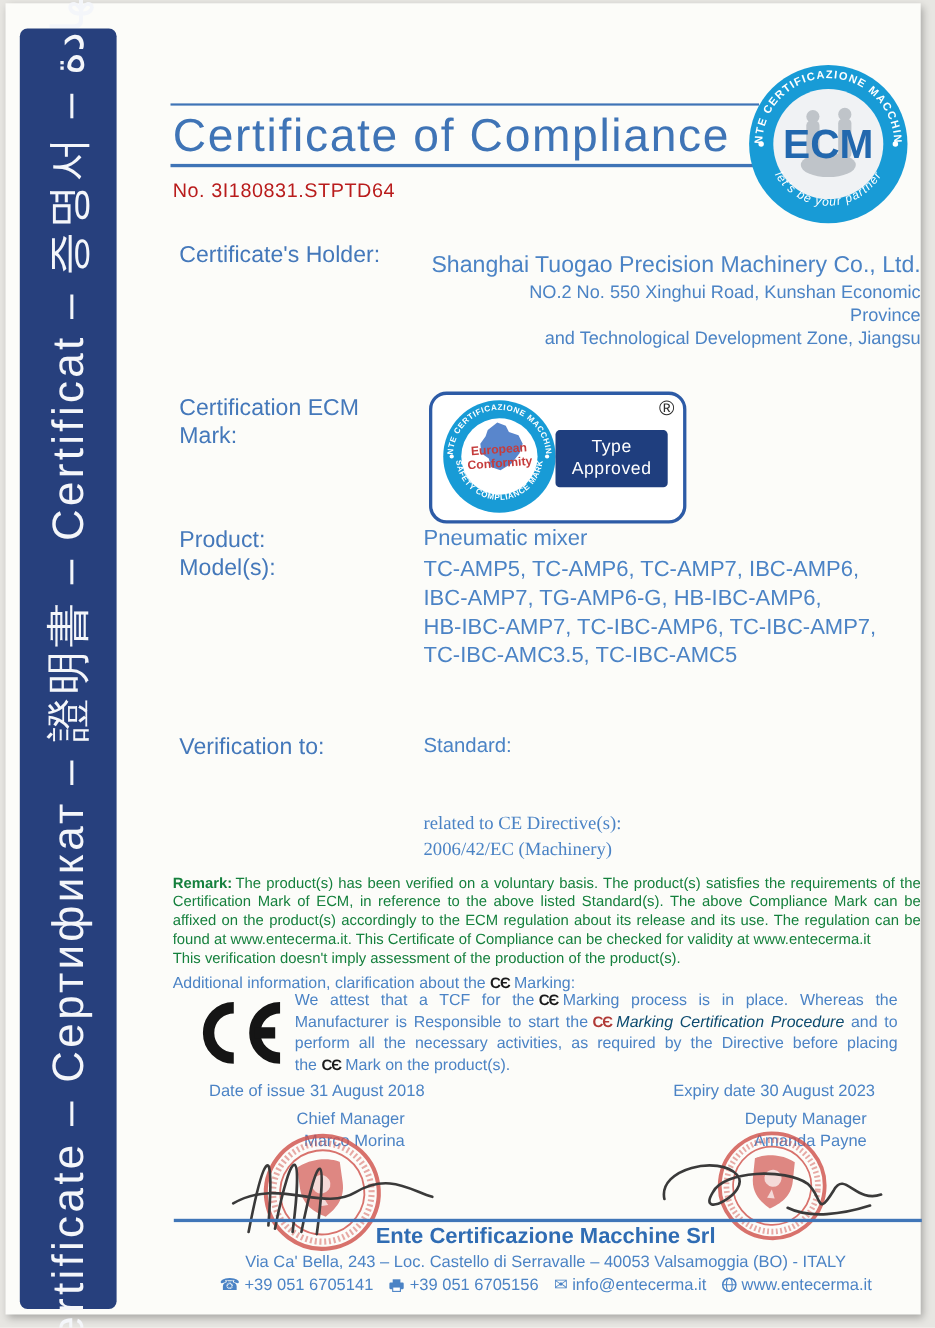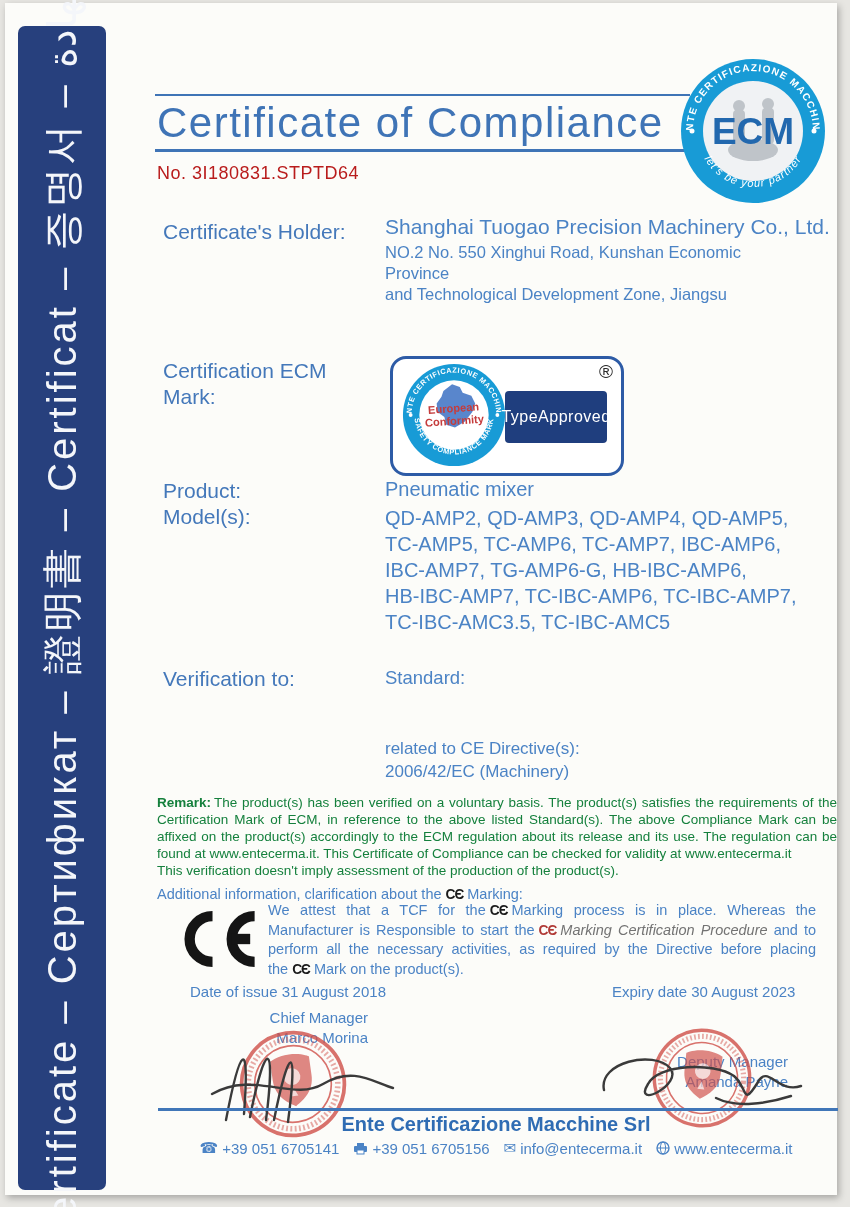--- a/index.html
+++ b/index.html
@@ -38,21 +38,21 @@
   .models div{font-size:20px;line-height:26px;}
   
   .mark-badge{
     position:absolute;left:390px;top:356px;width:228px;height:114px;
     border:3px solid #2d5ba6;border-radius:16px;background:#fff;
   }
   .mark-badge .seal{position:absolute;left:8px;top:3px;width:106px;height:106px;}
   .type-box{
     position:absolute;right:14px;top:32px;width:102px;height:52px;
     background:#1f3e7e;border-radius:4px;color:#fff;
-    display:flex;align-items:center;justify-content:center;
+    display:flex;flex-direction:column;align-items:center;justify-content:center;
     font-size:16px;line-height:1.25;letter-spacing:.5px;
   }
   .regmark{position:absolute;right:8px;top:2px;font-size:19px;color:#2b2b2b;}
   
   .remark{
     position:absolute;left:157px;top:794px;width:680px;
     font-size:13.5px;line-height:1.26;color:#15803d;text-align:justify;
   }
   .remark .b{font-weight:bold;margin-right:3px;}
   .remark .note{text-align:left;}
@@ -60,27 +60,27 @@
   .ce-inline{
     font-family:Liberation Sans, sans-serif;font-weight:bold;color:#1a1a1a;
     letter-spacing:-1px;margin:0 4px;font-size:.95em;
   }
   .ce-inline.red{color:#b03a36;}
   .ce-big{position:absolute;left:166px;top:903px;width:96px;height:72px;}
   .attest{
     position:absolute;left:268px;top:901px;width:548px;
     font-size:14.5px;line-height:1.35;color:#4b83c5;text-align:justify;
   }
-  .red-italic{color:#737373;font-style:italic;}
+  .red-italic{color:#0c4a6e;font-style:italic;}
   
   .d-issue{position:absolute;left:190px;top:983px;font-size:15px;color:#4b83c5;}
   .d-expiry{position:absolute;left:612px;top:983px;font-size:15px;color:#4b83c5;}
   .signer{position:absolute;width:190px;text-align:right;font-size:15px;line-height:1.3;color:#4b83c5;}
   .signer.left{left:178px;top:1008px;}
-  .signer.right{left:598px;top:1052px;}
+  .signer.right{left:598px;top:1008px;}
   .stamp{position:absolute;opacity:.8;}
   .stamp.left{left:237px;top:1028px;width:112px;height:112px;transform:rotate(-8deg);}
   .stamp.right{left:650px;top:1026px;width:104px;height:104px;transform:rotate(6deg);}
   .sig{position:absolute;}
   .sig.left{left:198px;top:1022px;width:205px;height:118px;}
   .sig.right{left:596px;top:1038px;width:215px;height:95px;}
   
   .footer-rule{position:absolute;left:158px;top:1108px;width:680px;height:2.5px;background:#4076b8;}
   .footer{position:absolute;left:150px;top:1113px;width:692px;text-align:center;color:#3b76b8;}
   .f-company{font-size:20px;font-weight:bold;color:#2f6cb3;margin-bottom:3px;}
@@ -123,21 +123,21 @@
   </text>
   <text font-size="11" font-style="italic" fill="#ffffff" letter-spacing="1">
     <textPath href="#arcBot" startOffset="50%" text-anchor="middle">let's be your partner</textPath>
   </text>
   <circle cx="14" cy="75" r="2.5" fill="#fff"></circle>
     <circle cx="136" cy="75" r="2.5" fill="#fff"></circle>
   <text x="75" y="88" text-anchor="middle" font-size="37" font-weight="bold" fill="#2268ae">ECM</text>
 </svg>
 
 <div class="flabel" style="top:219px;">Certificate's Holder:</div>
-<div class="fval" style="top:214px;">
+<div class="fval" style="top:228px;text-align:right;">
   <div class="holder-name">Shanghai Tuogao Precision Machinery Co., Ltd.</div>
   <div class="holder-addr">
     <div>NO.2 No. 550 Xinghui Road, Kunshan Economic</div>
     <div>Province</div>
     <div>and Technological Development Zone, Jiangsu</div>
   </div>
 </div>
 
 <div class="flabel" style="top:358px;">Certification ECM Mark:</div>
 <div class="mark-badge">
@@ -166,32 +166,31 @@
     <span>Type</span>
     <span>Approved</span>
   </div>
   <span class="regmark">®</span>
 </div>
 
 <div class="flabel" style="top:478px;">Product:</div>
 <div class="fval" style="top:478px;font-size:20px;">Pneumatic mixer</div>
 <div class="flabel" style="top:504px;">Model(s):</div>
 <div class="fval models" style="top:505px;">
-  <div>QD-AMP2, QD-AMP3, QD-AMP4, QD-AMP5,</div>
   <div>TC-AMP5, TC-AMP6, TC-AMP7, IBC-AMP6,</div>
   <div>IBC-AMP7, TG-AMP6-G, HB-IBC-AMP6,</div>
   <div>HB-IBC-AMP7, TC-IBC-AMP6, TC-IBC-AMP7,</div>
   <div>TC-IBC-AMC3.5, TC-IBC-AMC5</div>
 </div>
 
 <div class="flabel" style="top:666px;">Verification to:</div>
 <div class="fval" style="top:666px;font-size:18.5px;line-height:1.3;">
   <div>Standard:</div>
 </div>
-<div class="fval" style="top:738px;font-size:17px;line-height:1.35;">
+<div class="fval" style="top:738px;font-size:17px;line-height:1.35;font-family:Liberation Serif, serif;">
   <div>related to CE Directive(s):</div>
   <div>2006/42/EC (Machinery)</div>
 </div>
 
 <div class="remark">
   <span class="b">Remark:</span><span>The product(s) has been verified on a voluntary basis. The product(s) satisfies the requirements of the Certification Mark of ECM, in reference to the above listed Standard(s). The above Compliance Mark can be affixed on the product(s) accordingly to the ECM regulation about its release and its use. The regulation can be found at www.entecerma.it. This Certificate of Compliance can be checked for validity at www.entecerma.it</span>
   <div class="note">This verification doesn't imply assessment of the production of the product(s).</div>
 </div>
 
 <div class="ce-intro">
@@ -246,20 +245,21 @@
 <svg class="sig right" viewBox="0 0 215 95">
   <g fill="none" stroke="#3a3a3a" stroke-width="2.4" stroke-linecap="round">
     <path d="M8,52 C 2,24 58,12 74,30 C 88,46 36,72 52,46 C 62,26 118,24 138,38 C 152,50 146,70 162,44 C 172,26 182,56 205,48"></path>
     <path d="M120,60 C 140,70 170,66 195,58"></path>
   </g>
 </svg>
 
 <div class="footer-rule"></div>
 <div class="footer">
   <div class="f-company">Ente Certificazione Macchine Srl</div>
+  <div class="f-address">Via Ca' Bella, 243 – Loc. Castello di Serravalle – 40053 Valsamoggia (BO) - ITALY</div>
   <div class="f-contact">
     <span class="grp">
       <span class="ico">☎</span>
       <span>+39 051 6705141</span>
     </span>
     <span class="grp">
       <svg width="15" height="13" viewBox="0 0 15 13">
         <rect x="1" y="4" width="13" height="6" rx="1" fill="#4b83c5"></rect>
         <rect x="4" y="1" width="7" height="4" fill="#4b83c5"></rect>
         <rect x="4" y="8" width="7" height="4" fill="#fff" stroke="#4b83c5"></rect>

